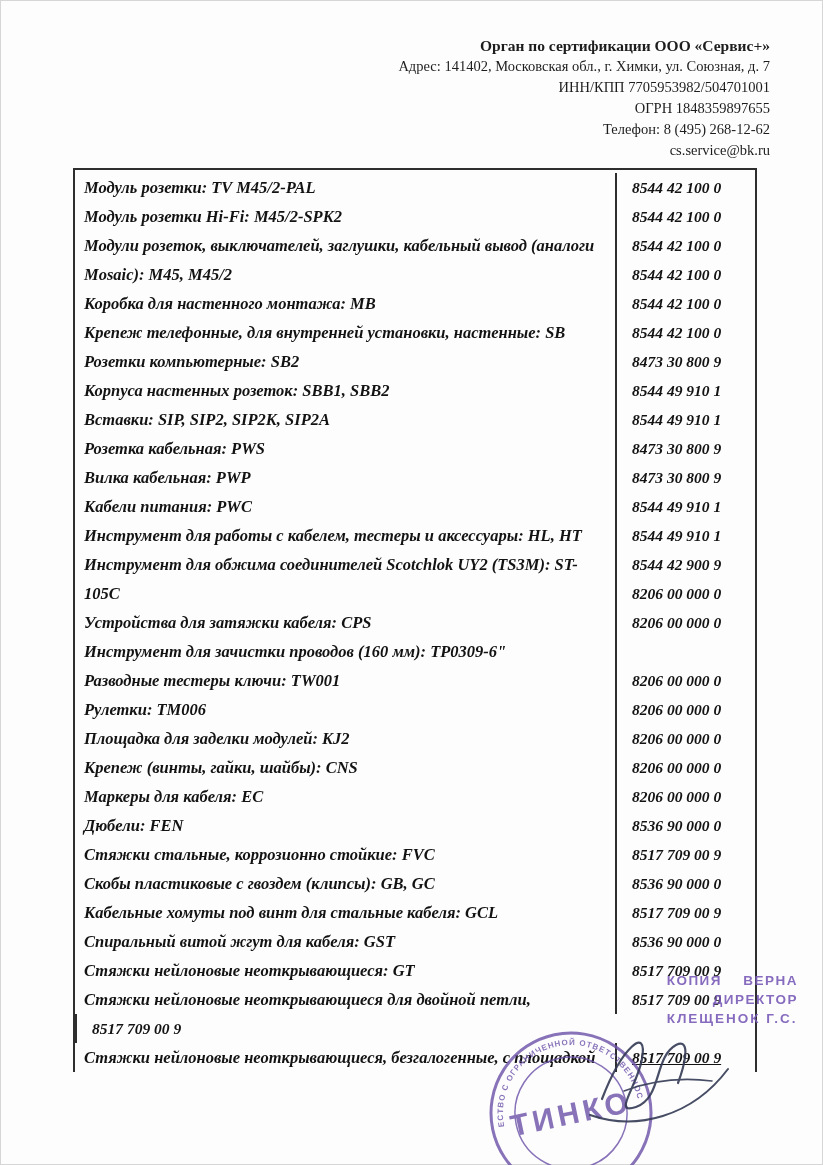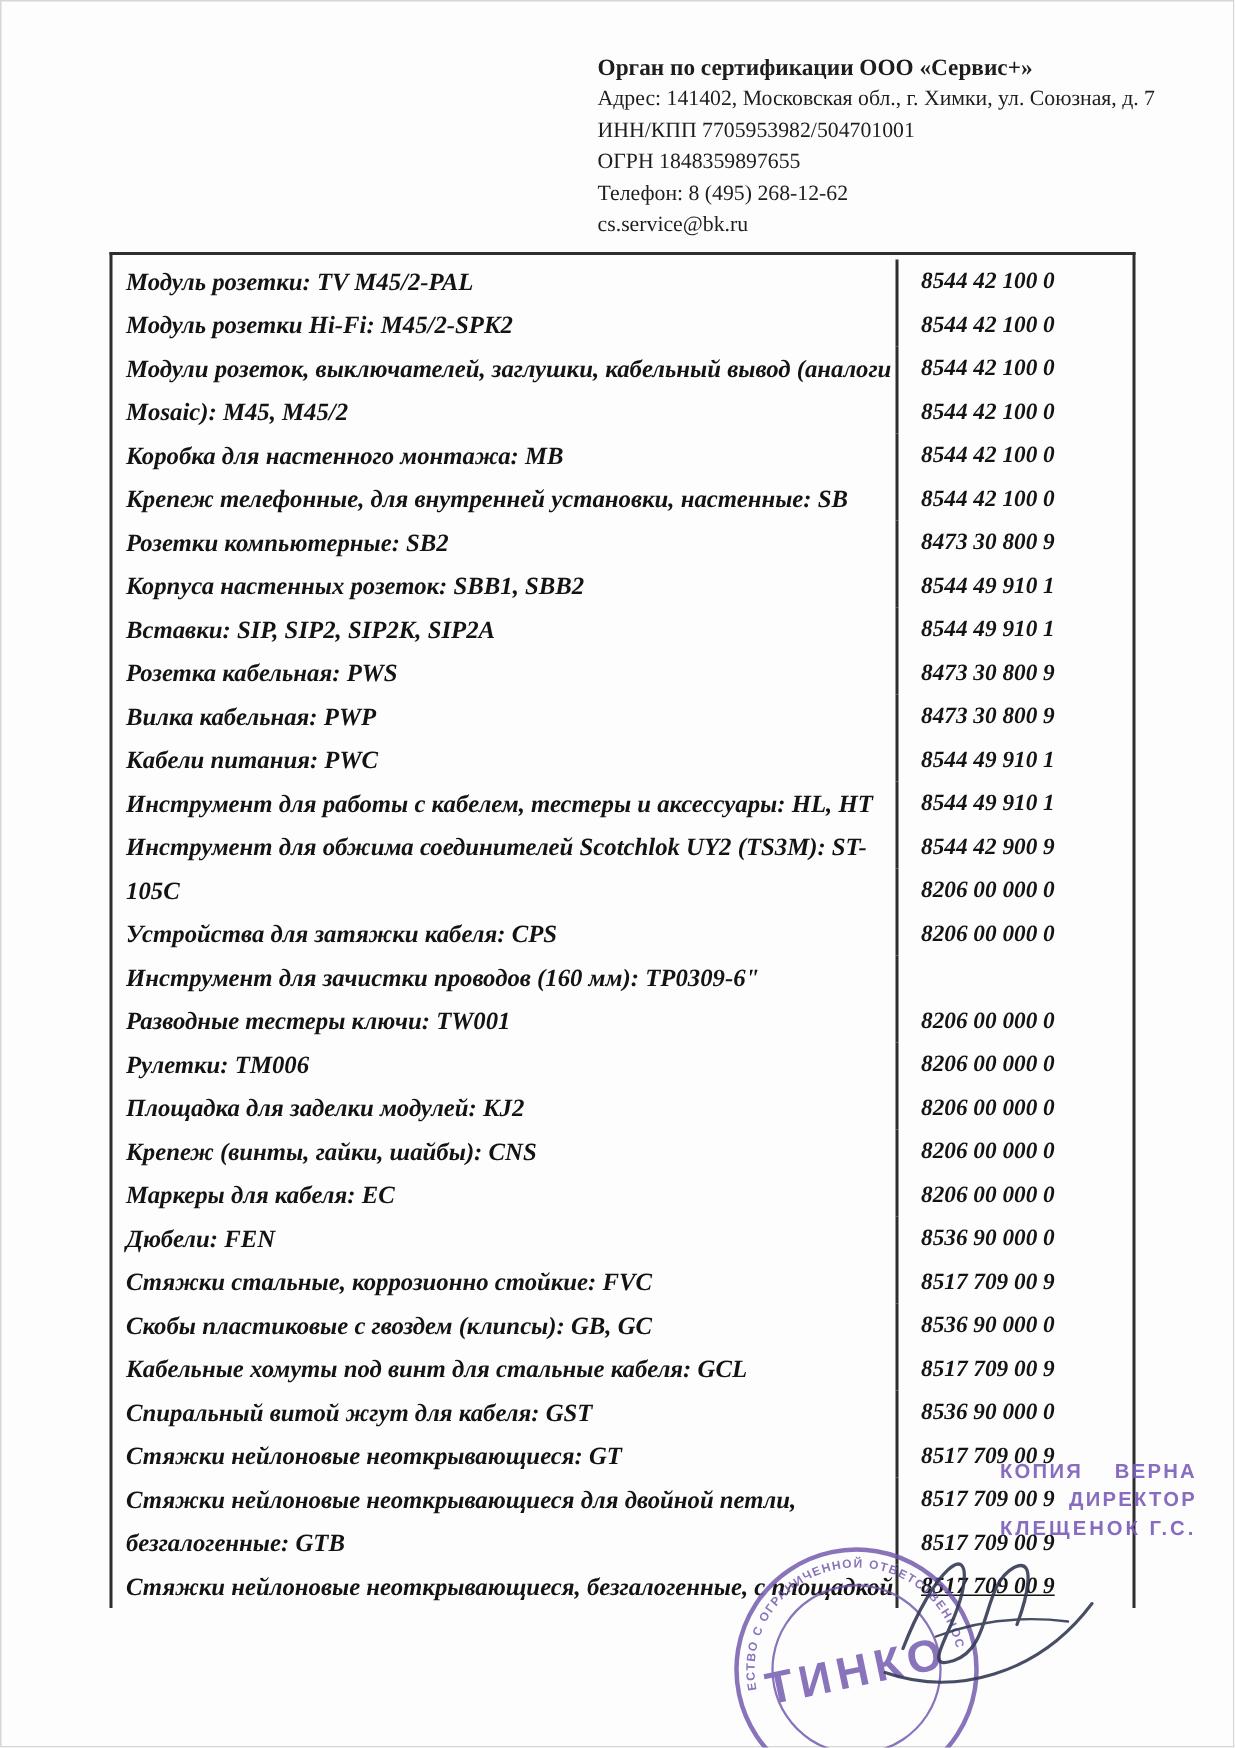--- a/index.html
+++ b/index.html
@@ -15,40 +15,40 @@
     position:absolute;left:82px;top:26px;
     font-family:"DejaVu Serif", serif;
     font-weight:bold;font-size:60px;letter-spacing:7px;
     color:#b9b9b9;
     text-shadow:-1px -1px 0 #e9e9e9, 1px 1px 0 #8f8f8f, 3px 4px 4px rgba(0,0,0,.35);
     white-space:nowrap;
   }
 
   
   .header-info{
-    position:absolute;right:52px;top:34px;text-align:left;
+    position:absolute;right:52px;top:34px;text-align:right;
     color:#1d1d1d;
   }
   .hline{font-size:14.5px;line-height:21px;}
   .hline.strong{font-weight:bold;font-size:15.5px;}
 
   
   .ptable{
     position:absolute;left:72px;top:167px;width:684px;
     border:2px solid #2e2e2e;border-bottom:0;box-sizing:border-box;
     padding-top:3px;background:transparent;
   }
   .trow{display:flex;height:29px;}
   .tdesc{
     flex:1;min-width:0;padding-left:9px;
     font-style:italic;font-weight:bold;font-size:16.5px;line-height:29px;
     color:#131313;white-space:nowrap;overflow:hidden;
   }
   .tcode{
-    flex:none;width:158px;box-sizing:border-box;border-left:2px solid #2e2e2e;
+    flex:none;width:140px;box-sizing:border-box;border-left:2px solid #2e2e2e;
     padding-left:15px;
     font-style:italic;font-weight:bold;font-size:15.5px;line-height:29px;
     color:#131313;white-space:nowrap;
   }
   .tcode.u{text-decoration:underline;}
 
   
   .copy-stamp{
     position:absolute;right:24px;top:970px;
     font-family:"Liberation Sans", sans-serif;
@@ -200,21 +200,20 @@
       </div>
       <div class="trow">
         <div class="tdesc">Стяжки нейлоновые неоткрывающиеся: GT</div>
         <div class="tcode">8517 709 00 9</div>
       </div>
       <div class="trow">
         <div class="tdesc">Стяжки нейлоновые неоткрывающиеся для двойной петли,</div>
         <div class="tcode">8517 709 00 9</div>
       </div>
       <div class="trow">
-        <div class="tdesc">безгалогенные: GTB</div>
         <div class="tcode">8517 709 00 9</div>
       </div>
       <div class="trow">
         <div class="tdesc">Стяжки нейлоновые неоткрывающиеся, безгалогенные, с площадкой</div>
         <div class="tcode u">8517 709 00 9</div>
       </div>
     </div>
 
   <div class="copy-stamp">
     <div class="cs1">КОПИЯ ВЕРНА</div>

